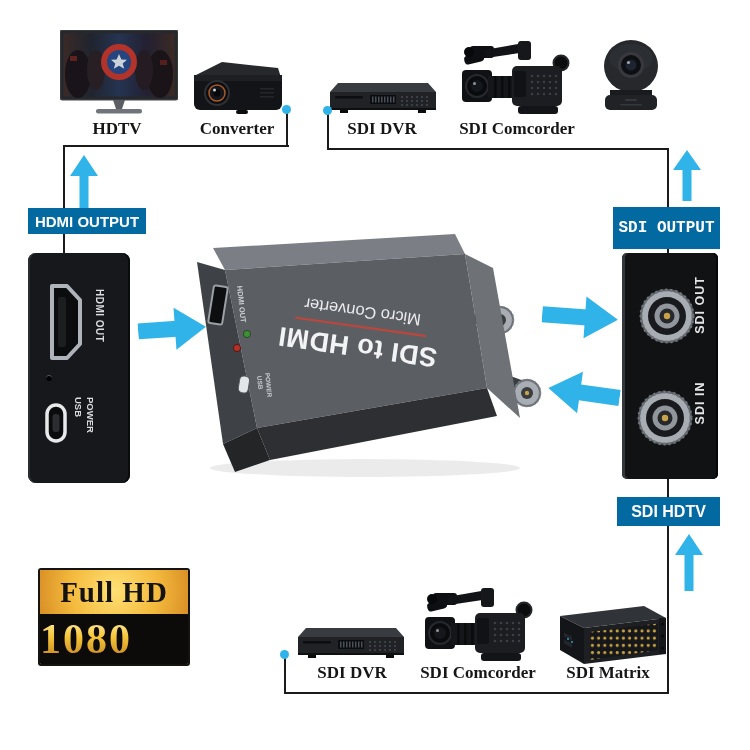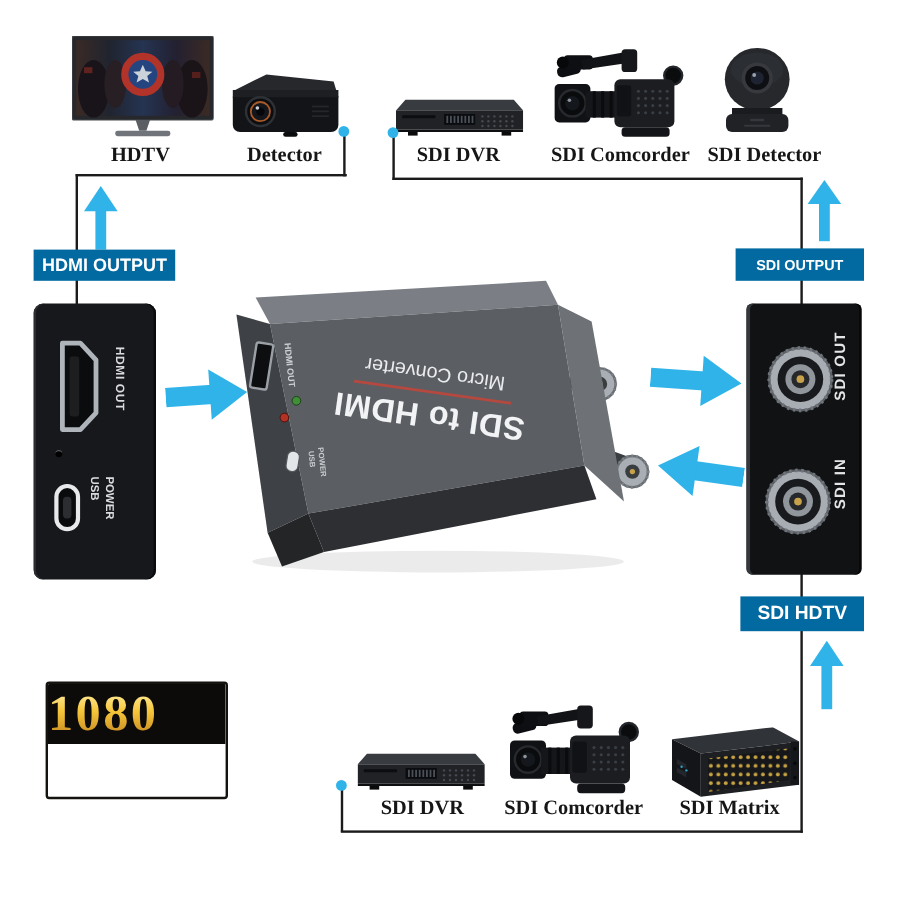--- a/index.html
+++ b/index.html
@@ -44,21 +44,21 @@
   <div class="line" style="left:327px;top:148px;width:342px;height:2px;"></div>
   <div class="line" style="left:667px;top:148px;width:2px;height:107px;"></div>
   <div class="line" style="left:667px;top:477px;width:2px;height:217px;"></div>
   <div class="line" style="left:284px;top:692px;width:385px;height:2px;"></div>
   <div class="line" style="left:284px;top:655px;width:2px;height:38px;"></div>
   <div class="dot" style="left:282px;top:105px;"></div>
   <div class="dot" style="left:323px;top:106px;"></div>
   <div class="dot" style="left:280px;top:650px;"></div>
 
   <div class="flow-label" style="left:28px;top:208px;width:118px;height:26px;font-size:15px;">HDMI OUTPUT</div>
-  <div class="flow-label" style="left:613px;top:207px;width:107px;height:27px;font-size:12px;">SDI OUTPUT</div>
+  <div class="flow-label" style="left:613px;top:207px;width:107px;height:42px;font-size:16px;font-family:Liberation Mono, monospace;">SDI OUTPUT</div>
   <div class="flow-label" style="left:617px;top:497px;width:103px;height:29px;font-size:16px;">SDI HDTV</div>
 
   <svg class="arrow" style="left:69px;top:155px;" width="30" height="54" viewBox="0 0 30 54">
     <polygon points="15,0 29,21 1,21" fill="#2fb3e8"></polygon>
       <rect x="10.5" y="20" width="9" height="33" fill="#2fb3e8"></rect>
   </svg>
   <svg class="arrow" style="left:672px;top:150px;" width="30" height="52" viewBox="0 0 30 52">
     <polygon points="15,0 29,20 1,20" fill="#2fb3e8"></polygon>
       <rect x="10.5" y="19" width="9" height="32" fill="#2fb3e8"></rect>
   </svg>
@@ -206,24 +206,23 @@
     <circle cx="33" cy="27" r="10" fill="#0e0f12"></circle>
     <circle cx="33" cy="27" r="5.5" fill="#1d2330"></circle>
     <circle cx="30.5" cy="24.5" r="1.6" fill="#9aa2ab"></circle>
     <rect x="12" y="52" width="42" height="6" fill="#191b1e"></rect>
     <rect x="7" y="57" width="52" height="15" rx="5" fill="#202226"></rect>
     <rect x="27" y="61" width="12" height="2" rx="1" fill="#34373c"></rect>
     <rect x="22" y="66" width="22" height="1.6" rx="0.8" fill="#34373c"></rect>
   </svg>
 
   <div class="dev-label" style="left:67px;top:118px;width:100px;height:22px;">HDTV</div>
-  <div class="dev-label" style="left:187px;top:118px;width:100px;height:22px;">Detector</div>
+  <div class="dev-label" style="left:187px;top:118px;width:100px;height:22px;">Converter</div>
   <div class="dev-label" style="left:332px;top:118px;width:100px;height:22px;">SDI DVR</div>
   <div class="dev-label" style="left:442px;top:118px;width:150px;height:22px;">SDI Comcorder</div>
-  <div class="dev-label" style="left:572px;top:118px;width:130px;height:22px;">SDI Detector</div>
 
   <div class="panel left-panel">
     <svg class="abs" style="left:20px;top:30px;" width="44" height="78" viewBox="0 0 44 78">
       <polygon points="4,3 4,75 19,75 32,61 32,17 19,3" fill="#0b0c0d" stroke="#aeb4ba" stroke-width="4" stroke-linejoin="round"></polygon>
       <rect x="10" y="14" width="8" height="50" rx="2" fill="#1c1e20"></rect>
     </svg>
     <div class="vtext" style="position:absolute;left:66px;top:36px;height:74px;font-size:10px;letter-spacing:0.5px;">HDMI OUT</div>
     <div class="abs" style="left:18px;top:122px;width:6px;height:6px;border-radius:50%;background:#000;box-shadow:inset 0 1px 0 #565a5e;"></div>
     <svg class="abs" style="left:16px;top:149px;" width="24" height="42" viewBox="0 0 24 42">
       <rect x="3" y="3" width="18" height="36" rx="9" fill="#0a0b0c" stroke="#e7e9eb" stroke-width="3.5"></rect>
@@ -399,18 +398,21 @@
     <circle cx="116.5" cy="18" r="1.5" fill="#07080a"></circle>
     <circle cx="116.5" cy="30" r="1.5" fill="#07080a"></circle>
     <circle cx="116.5" cy="42" r="1.5" fill="#07080a"></circle>
   </svg>
 
   <div class="dev-label" style="left:302px;top:662px;width:100px;height:22px;">SDI DVR</div>
   <div class="dev-label" style="left:403px;top:662px;width:150px;height:22px;">SDI Comcorder</div>
   <div class="dev-label" style="left:558px;top:662px;width:100px;height:22px;text-align:center;">SDI Matrix</div>
 
   <div class="badge">
+    <div class="badge-top">
+      <span>Full HD</span>
+    </div>
     <div class="badge-bottom">
       <span>1080</span>
     </div>
   </div>
 
 </div>
 
 </body></html>

